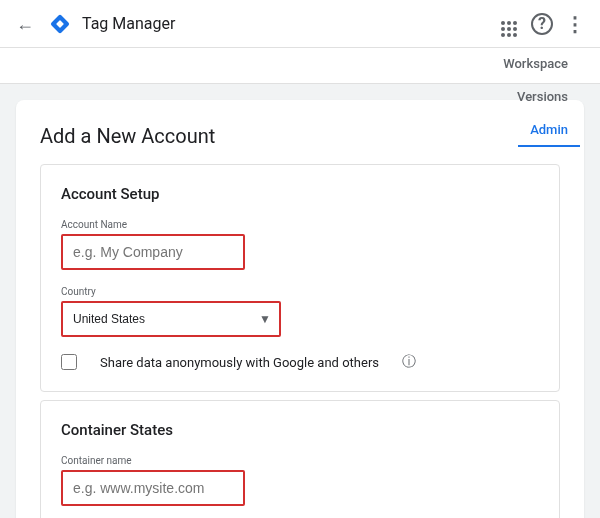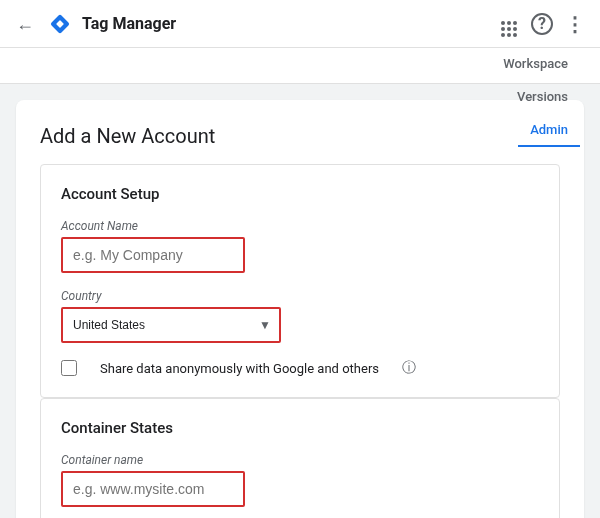--- a/index.html
+++ b/index.html
@@ -27,21 +27,21 @@
       font-size: 18px;
       cursor: pointer;
       padding: 4px;
     }
     .header-logo {
       width: 28px;
       height: 28px;
     }
     .header-title {
       font-size: 16px;
-      font-weight: 700;
+      font-weight: 400;
       color: #202124;
       flex: 1;
     }
     .header-icons {
       display: flex;
       gap: 8px;
       align-items: center;
     }
     .header-icon-btn {
       color: #5f6368;
@@ -95,39 +95,38 @@
       color: #202124;
       margin-bottom: 16px;
     }
 
     
     .section-card {
       background: #fff;
       border: 1px solid #e0e0e0;
       border-radius: 4px;
       padding: 20px;
-      margin-bottom: 0;
+      margin-bottom: 8px;
     }
     .section-title {
       font-size: 15px;
       font-weight: 500;
       color: #202124;
       margin-bottom: 16px;
     }
 
     
     .form-field {
       margin-bottom: 16px;
     }
     .field-label {
-      font-size: 12px;
+      font-size: 10px;
       color: #5f6368;
       margin-bottom: 4px;
       display: block;
-      font-style: italic;
     }
     .field-input {
       width: 184px;
       height: 36px;
       border: 2px solid #d32f2f;
       border-radius: 2px;
       padding: 6px 10px;
       font-size: 14px;
       color: #9aa0a6;
       outline: none;

